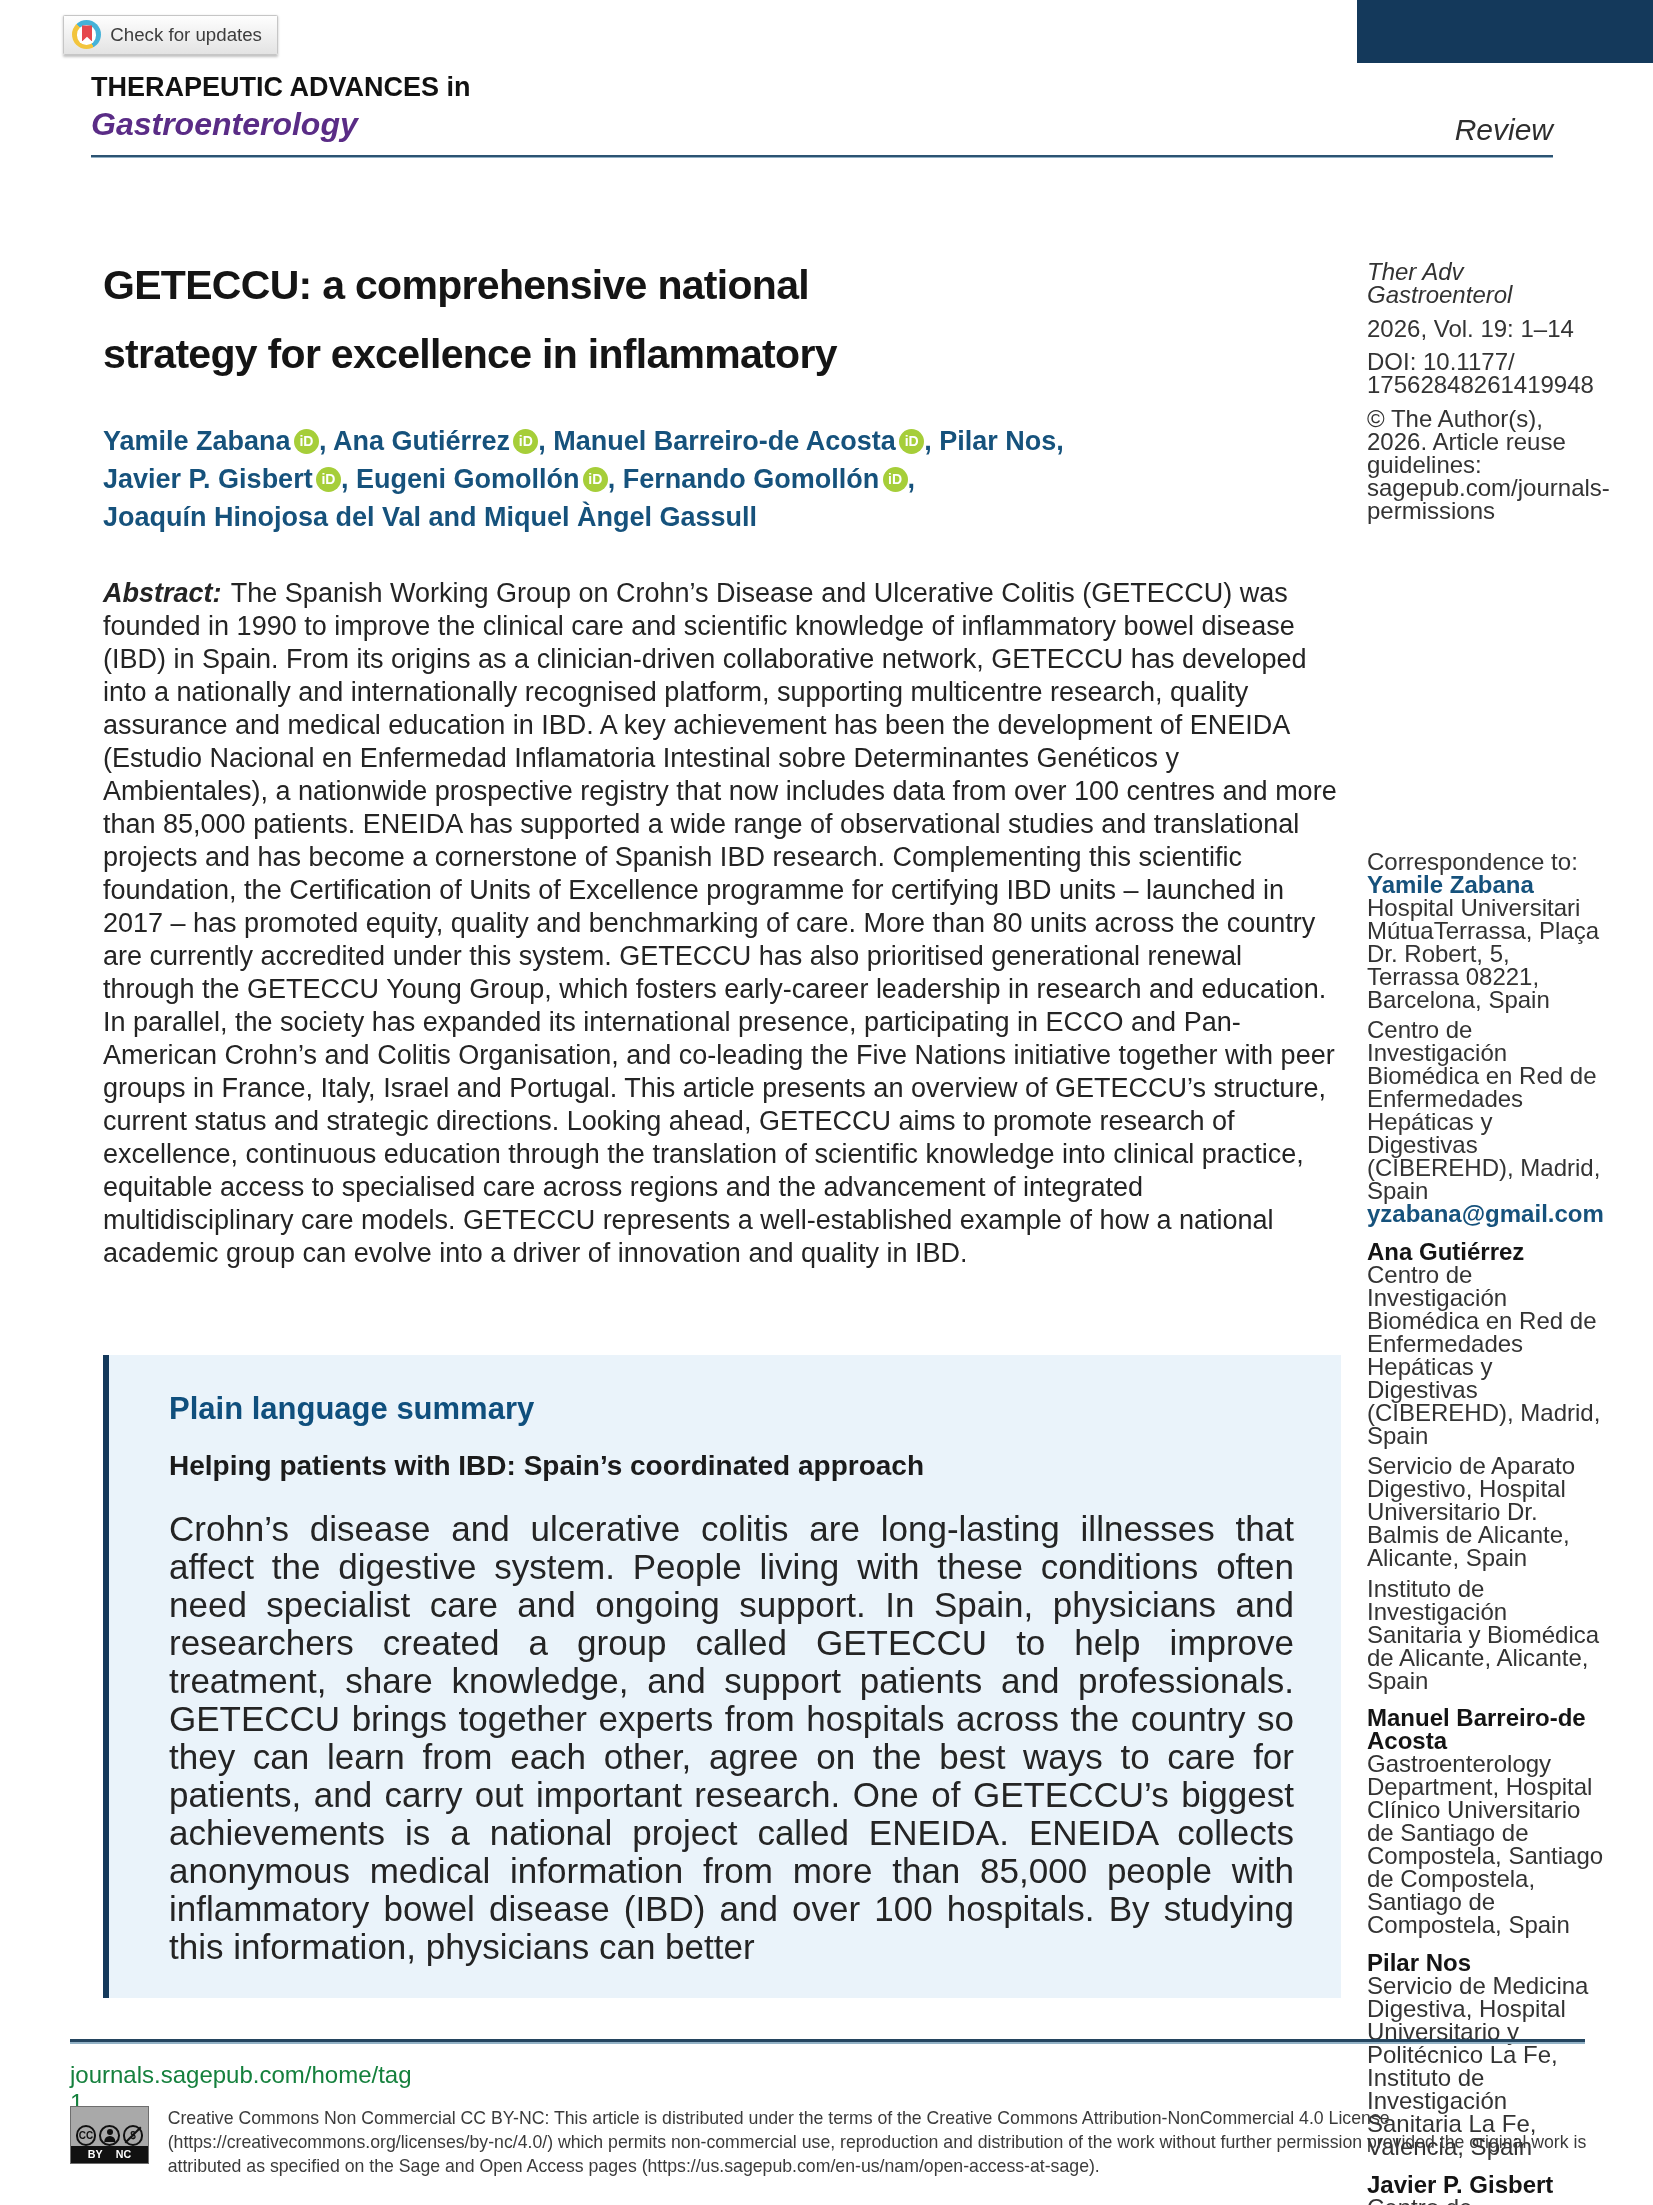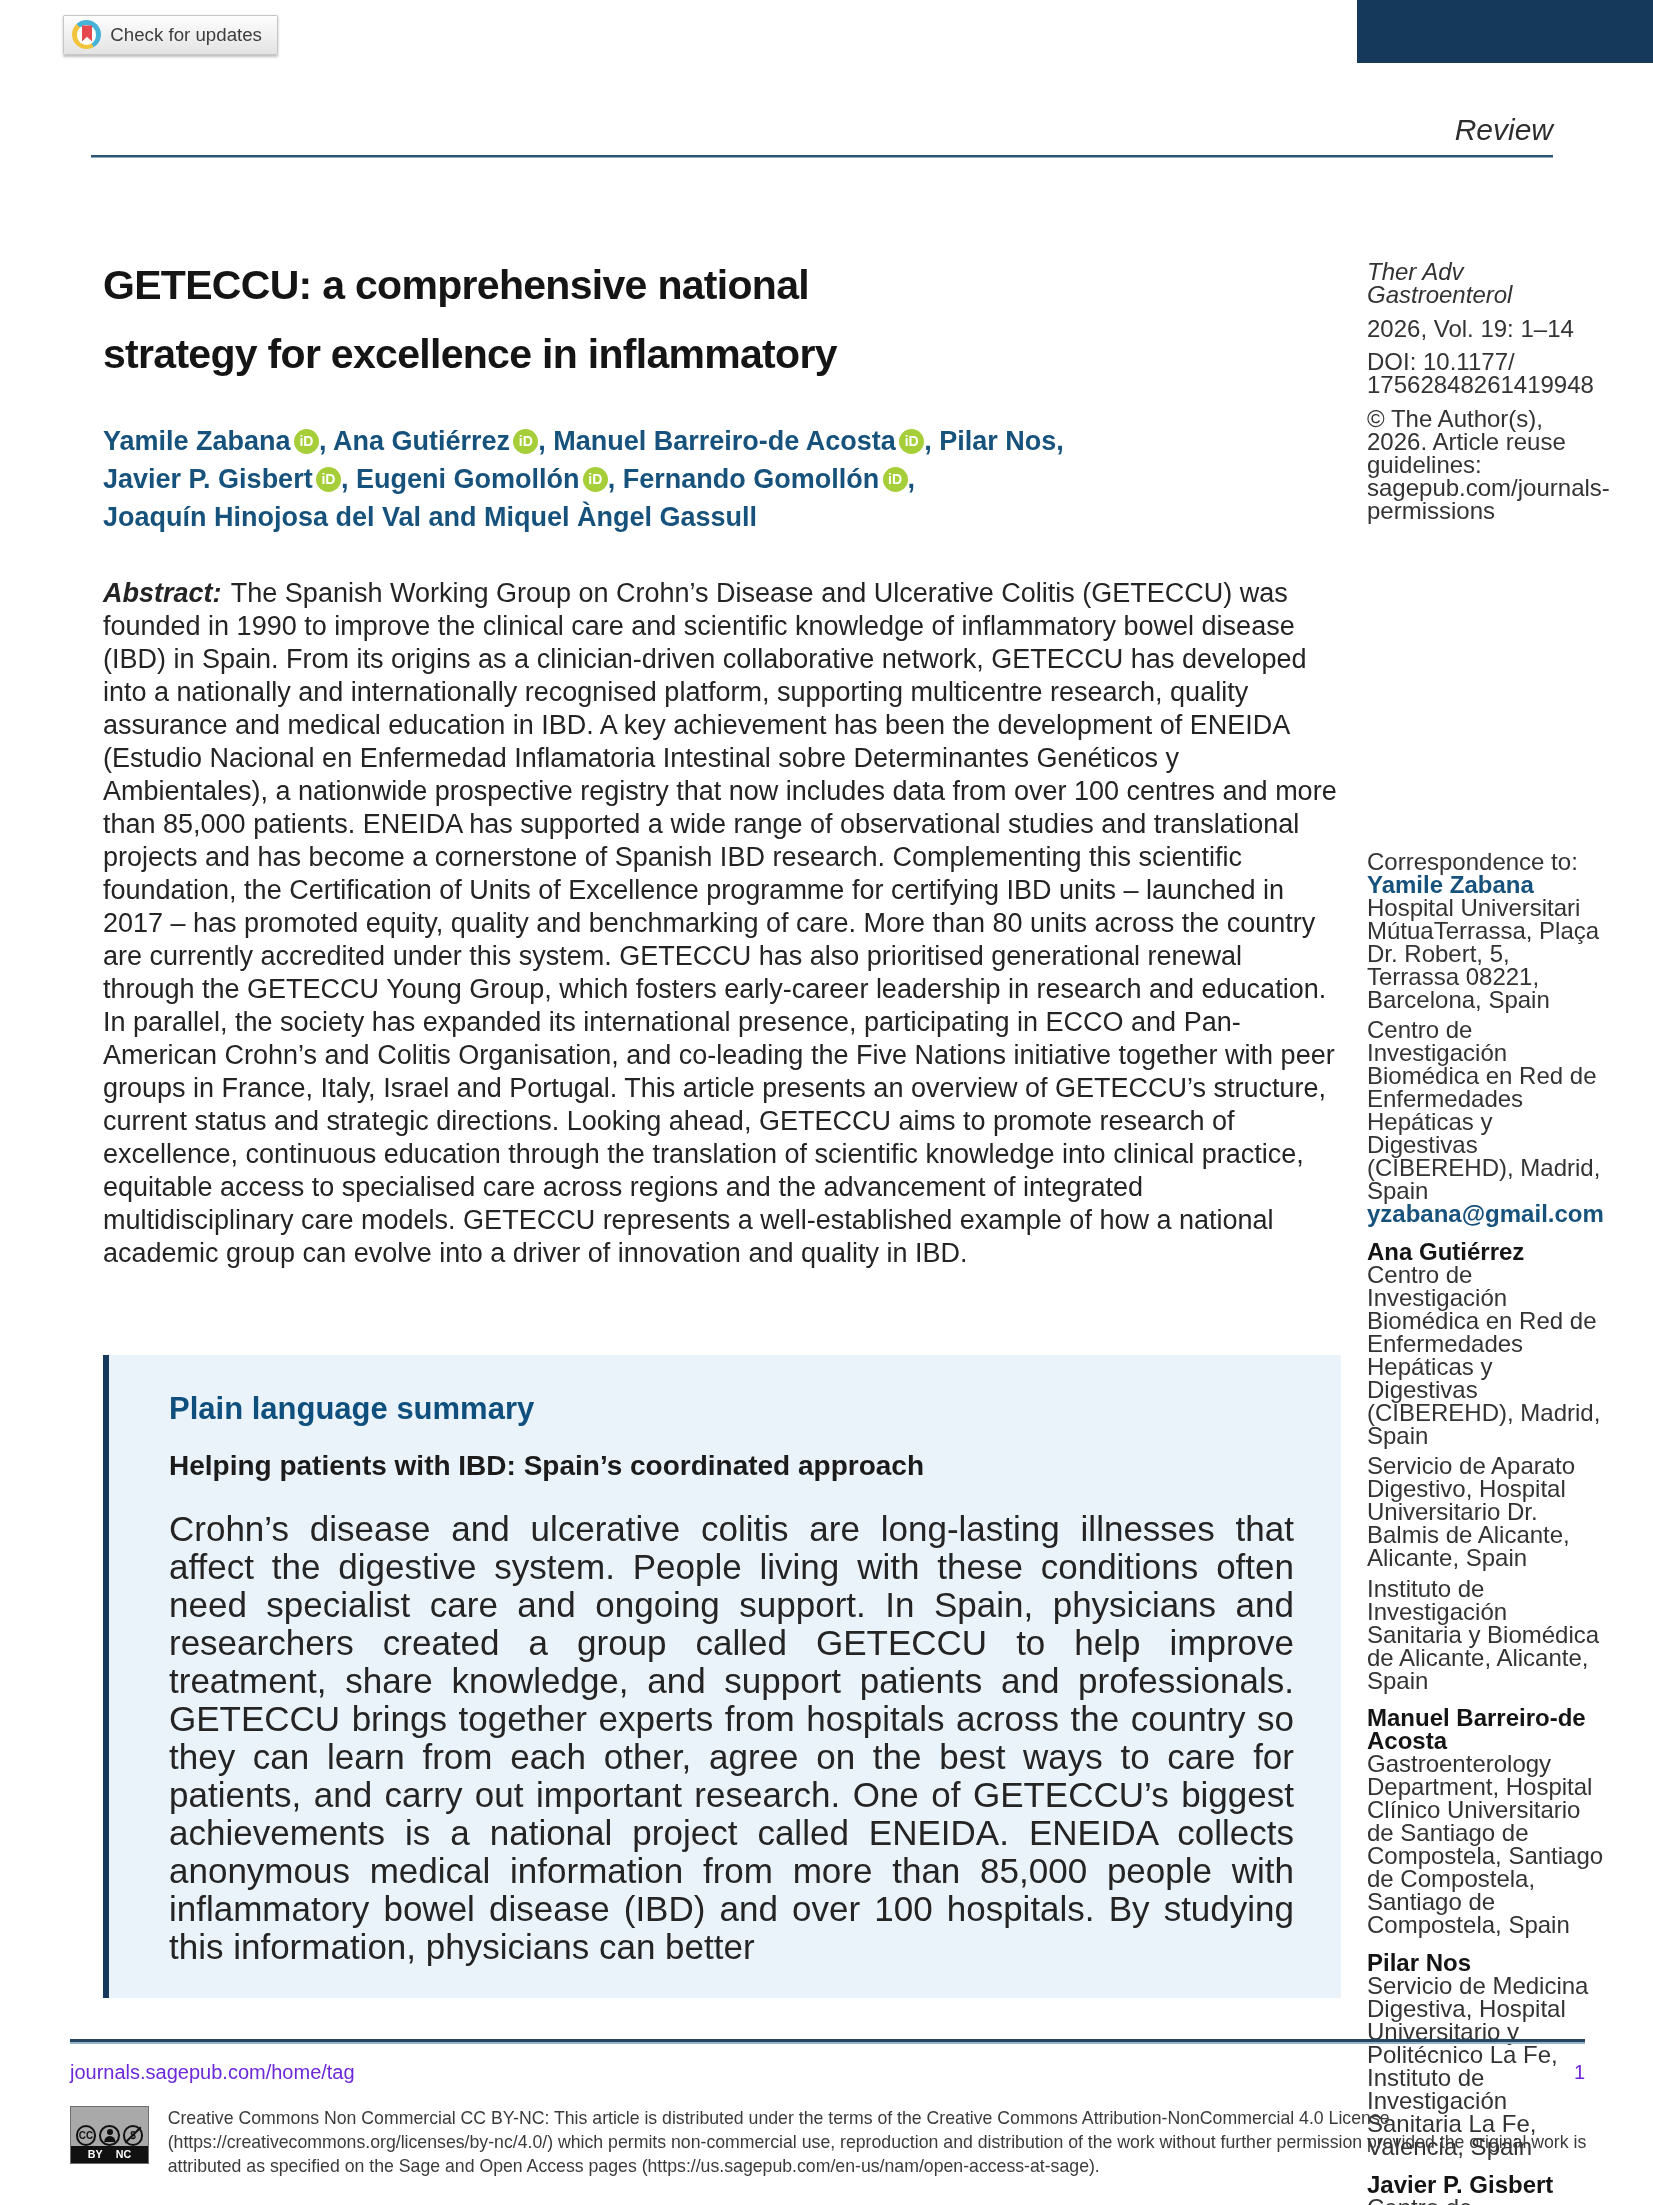--- a/index.html
+++ b/index.html
@@ -50,21 +50,21 @@
   .sb-navy{font-weight:bold;color:#16527C;}
   .sb-name{font-weight:bold;color:#141414;margin-top:14.7px;}
   .sb-par + .sb-par{margin-top:7.3px;}
   .sb-entry{margin-top:14.7px;}
   .email{cursor:pointer;}
 
   
   .footer-rule{position:absolute;left:70px;top:2039px;width:1515px;height:4.7px;
           background:linear-gradient(#24455f 0 57%,#93b2c6 57% 100%);}
   .footer-row{position:absolute;left:70px;top:2061px;width:1515px;display:flex;
-          justify-content:space-between;font-size:20px;color:#6d28d9;}
+          justify-content:space-between;font-size:24px;color:#15803d;flex-direction:column;}
   .license{position:absolute;left:70px;top:2106px;width:1528px;display:flex;gap:18.7px;align-items:flex-start;}
   .cc-badge{flex:0 0 auto;width:77px;height:56px;background:#a9a9a9;border:1.3px solid #6e6e6e;
           display:flex;flex-direction:column;cursor:pointer;}
   .cc-icons{flex:1;display:flex;align-items:flex-end;justify-content:space-evenly;padding:0 2px;border-radius:19px;}
   .cc-circle{position:relative;width:20.7px;height:20.7px;border-radius:50%;border:2px solid #111;
           color:#111;display:flex;align-items:center;justify-content:center;
           font-size:10px;font-weight:bold;box-sizing:border-box;}
   .person::before{content:"";position:absolute;top:2px;left:50%;transform:translateX(-50%);
           width:6px;height:6px;border-radius:50%;background:#111;}
   .person::after{content:"";position:absolute;bottom:1.3px;left:50%;transform:translateX(-50%);
@@ -80,20 +80,24 @@
 
 <div class="page">
 
   <button class="check-btn">
     <span class="crossmark"></span>
     <span>Check for updates</span>
   </button>
 
   <div class="navy-block"></div>
 
+  <div class="brand">
+    <div class="brand-1">THERAPEUTIC ADVANCES in</div>
+    <div class="brand-2">Gastroenterology</div>
+  </div>
 
   <div class="review">Review</div>
   <div class="header-rule"></div>
 
   <div class="main">
     <div class="title">
       <div>GETECCU: a comprehensive national</div>
       <div>strategy for excellence in inflammatory</div>
     </div>
 

